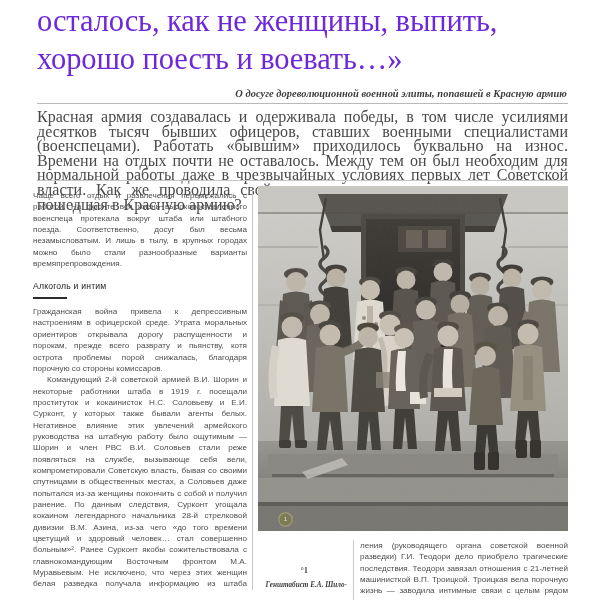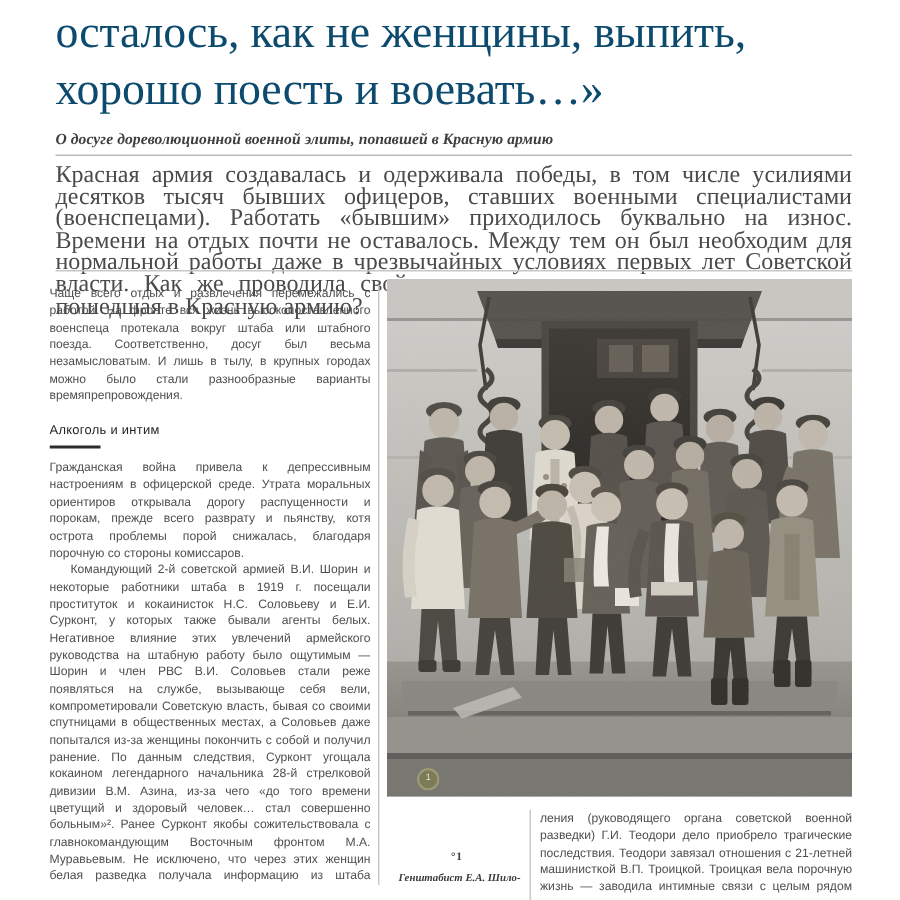--- a/index.html
+++ b/index.html
@@ -26,37 +26,38 @@
   .masthead {
     position: absolute;
     left: 37px;
     top: 0px;
     width: 530px;
   }
   .headline {
     font-family: "Liberation Serif", serif;
     font-size: 30.5px;
     line-height: 38px;
-    color: #0c4a6e;
+    color: #6d28d9;
     letter-spacing: -0.1px;
     margin: 0;
     padding-top: 2px;
     font-weight: 400;
     white-space: nowrap;
   }
   .headline .l2 { display: block; }
   .deck {
     font-family: "Liberation Serif", serif;
     font-style: italic;
     font-weight: bold;
     font-size: 10.4px;
     line-height: 14px;
     color: #3d3d3d;
     margin-top: 9px;
     letter-spacing: 0.05px;
+    text-align: right;
   }
   .rule-top {
     position: absolute;
     left: 37px;
     top: 103px;
     width: 531px;
     height: 1px;
     background: #b9b9b9;
   }
 

